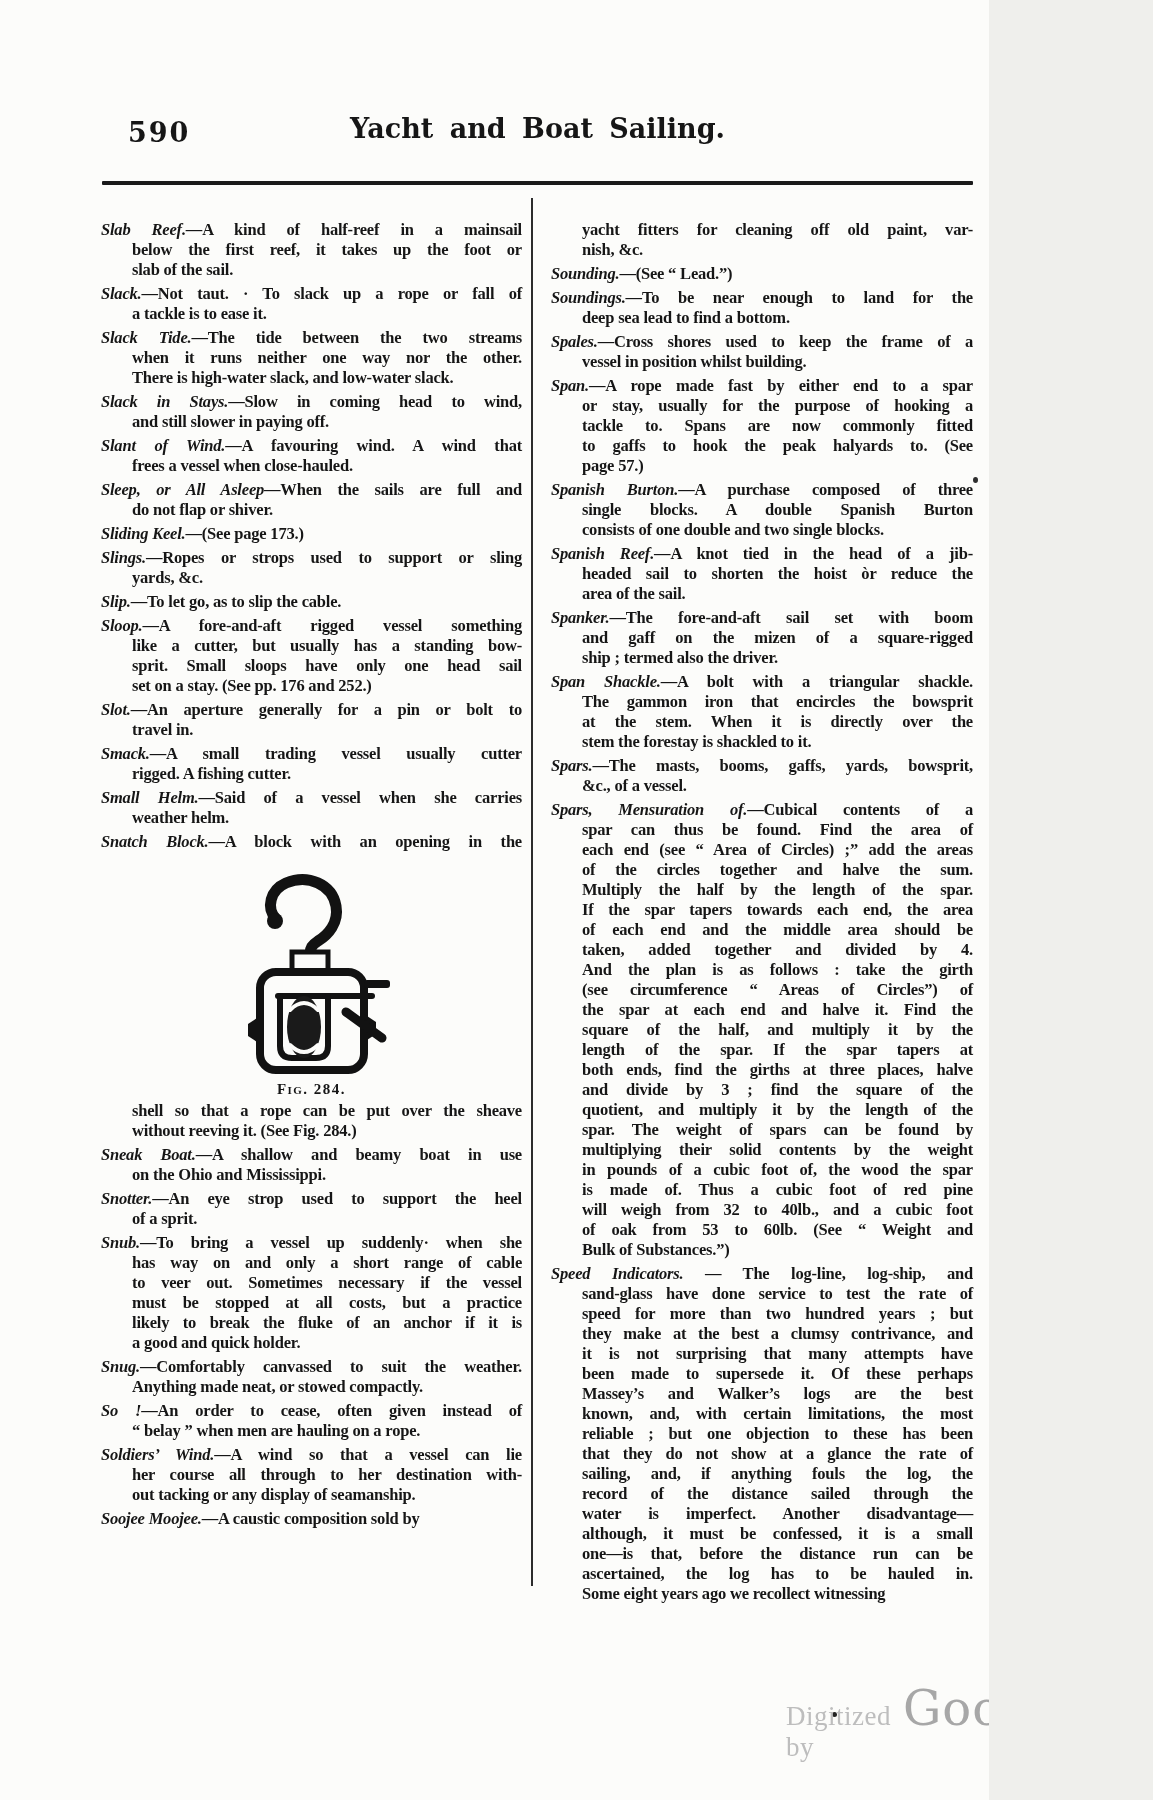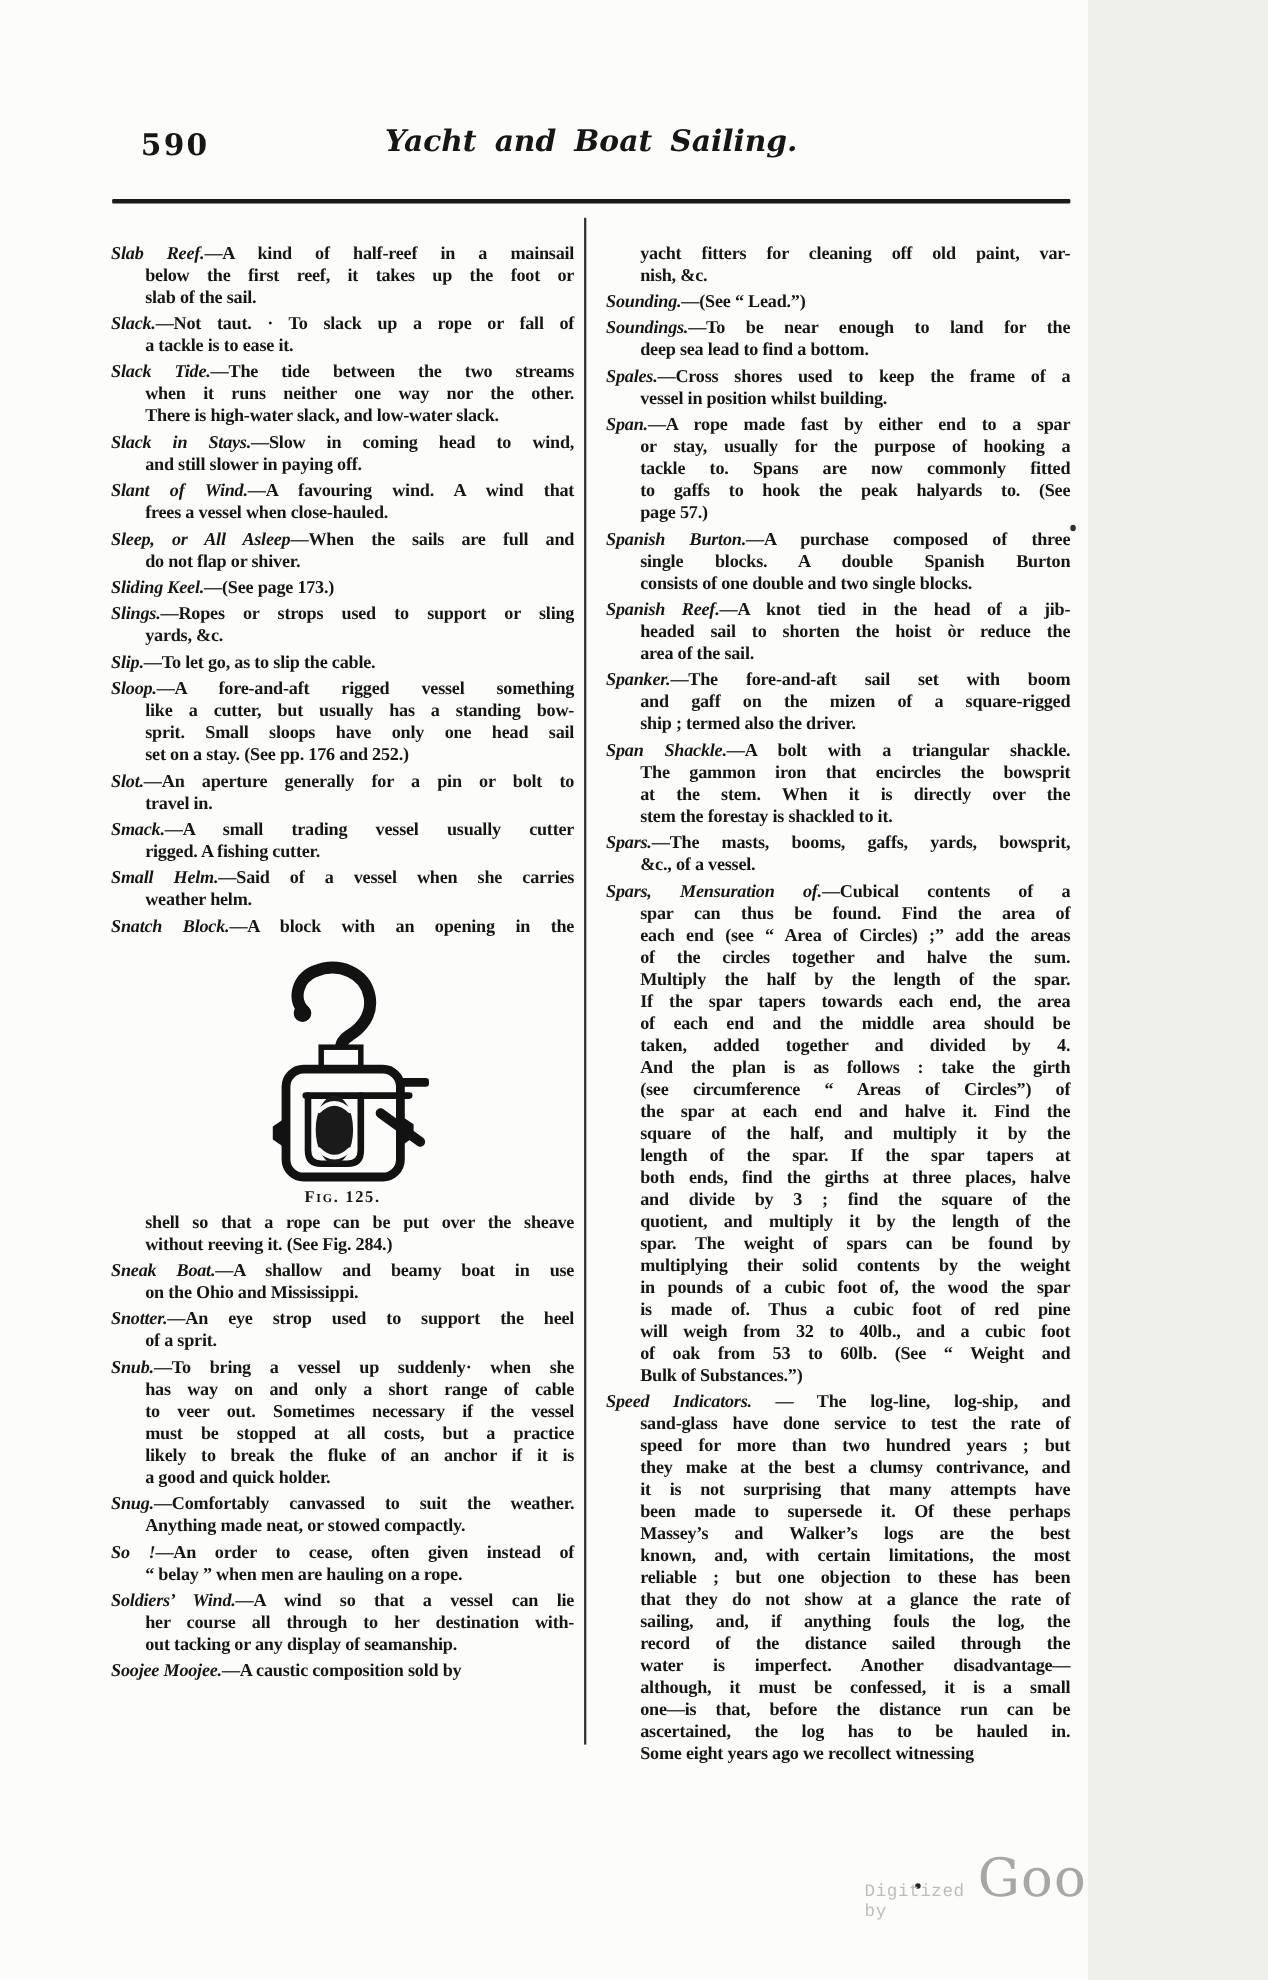--- a/index.html
+++ b/index.html
@@ -12,21 +12,21 @@
   }
   .pageno{
     position:absolute;left:128px;top:117px;
     font-family:"DejaVu Serif",serif;
     font-size:27px;font-weight:700;letter-spacing:2px;
   }
   .title{
     position:absolute;left:103px;top:113px;width:869px;
     text-align:center;
     font-family:"DejaVu Serif",serif;
-    font-style:italic;font-weight:700;font-size:27px;word-spacing:7px;
+    font-weight:700;font-size:27px;word-spacing:7px;
   }
   .rule{
     position:absolute;left:102px;top:181px;width:871px;height:4px;
     background:#1a1a1a;border-radius:1px;
   }
   .divider{
     position:absolute;left:531px;top:198px;width:2px;height:1388px;background:#2c2c2c;
   }
   .col{
     position:absolute;top:220px;
@@ -43,21 +43,21 @@
   .figure{margin:12px 0 2px 0;text-align:center;}
   .figure svg{display:inline-block;vertical-align:top;}
   .figcap{
     margin-top:3px;text-align:center;
     font-size:15px;font-variant:small-caps;letter-spacing:1.5px;font-weight:700;
   }
   .watermark{
     position:absolute;left:786px;top:1680px;
     display:flex;align-items:baseline;gap:12px;
   }
-  .wm-text{font-family:Liberation Mono, monospace;font-size:16px;color:#bdbdbd;letter-spacing:0.5px;}
+  .wm-text{font-family:Liberation Serif, serif;font-size:27px;color:#bdbdbd;letter-spacing:0.5px;}
   .wm-logo{font-family:"DejaVu Serif",serif;font-size:48px;color:#a7a7a7;letter-spacing:1px;}
   .speck{position:absolute;background:#2e2e2e;}
   .speck-1{left:993px;top:337px;width:5px;height:11px;border-radius:45%;transform:rotate(14deg);}
   .speck-2{left:973px;top:477px;width:5px;height:6px;border-radius:50%;}
   .speck-3{left:832px;top:1712px;width:5px;height:5px;border-radius:50%;background:#222;}
 </style>
 </head>
 <body>
 
 <div class="page">
@@ -135,21 +135,21 @@
         <rect x="140" y="116" width="26" height="8" rx="3" fill="#121212" stroke="none"></rect>
         <path d="M56 132 L56 182 Q56 194 68 194 L92 194 Q104 194 104 182 L104 132" stroke-width="6"></path>
         <ellipse cx="80" cy="163" rx="17" ry="31" fill="#1a1a1a" stroke="none"></ellipse>
         <path d="M66 146 Q80 132 94 146" stroke="#fcfcfa" stroke-width="4"></path>
         <path d="M66 181 Q80 195 94 181" stroke="#fcfcfa" stroke-width="4"></path>
         <polygon points="36,152 24,160 24,172 36,180" fill="#121212" stroke="none"></polygon>
         <polygon points="140,150 152,158 152,170 140,178" fill="#121212" stroke="none"></polygon>
         <path d="M122 148 L158 174" stroke-width="9"></path>
       </g>
     </svg>
-    <figcaption class="figcap">Fig. 125.</figcaption>
+    <figcaption class="figcap">Fig. 284.</figcaption>
   </figure>
 <div class="line cont">shell so that a rope can be put over the sheave</div>
         <div class="line cont last">without reeving it.  (See Fig. 284.)</div>
       </div>
       <div class="entry">
         <div class="line"><span class="term">Sneak Boat.</span>—A shallow and beamy boat in use</div>
         <div class="line cont last">on the Ohio and Mississippi.</div>
       </div>
       <div class="entry">
         <div class="line"><span class="term">Snotter.</span>—An eye strop used to support the heel</div>

